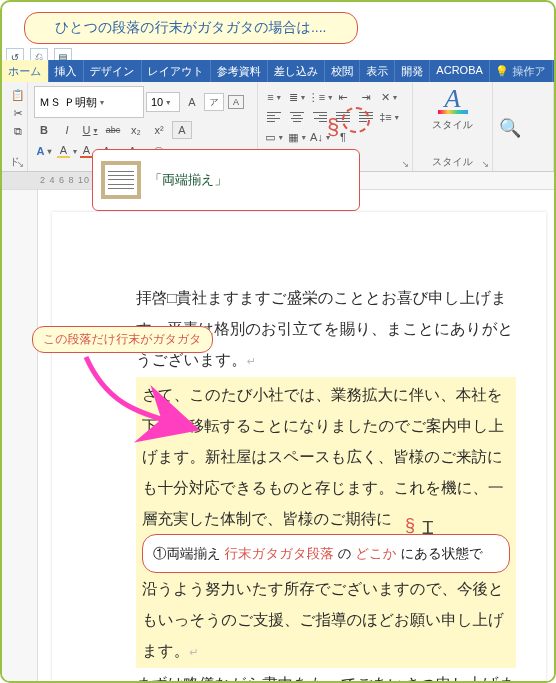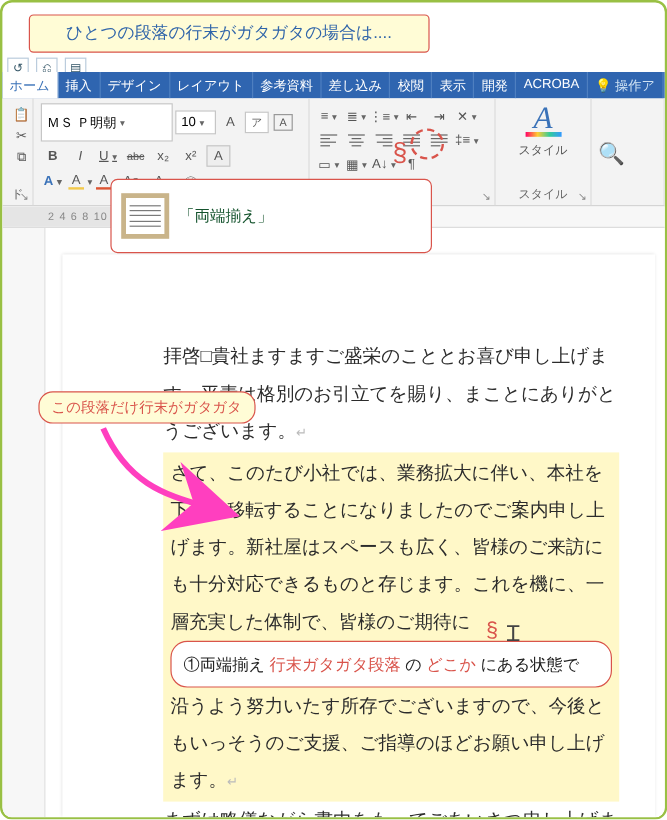--- a/index.html
+++ b/index.html
@@ -1,28 +1,28 @@
 <!DOCTYPE html>
 <html><head>
 <meta charset="utf-8">
 <style>
   * { box-sizing: border-box; margin: 0; padding: 0; }
   body { font-family: "Meiryo", "MS PGothic", sans-serif; background: #fff; }
   .frame { width: 556px; height: 683px; border: 2px solid #99c044; border-radius: 10px; position: relative; overflow: hidden; background: #fff; }
 
   
-  .top-callout { position: absolute; left: 22px; top: 10px; background: #fffcd6; border: 1.5px solid #d9544b; border-radius: 4px; padding: 6px 30px; color: #2f64a9; font-size: 14px; }
+  .top-callout { position: absolute; left: 22px; top: 10px; background: #fffcd6; border: 1.5px solid #d9544b; border-radius: 14px; padding: 6px 30px; color: #2f64a9; font-size: 14px; }
 
   
   .titlebar-icons { position: absolute; top: 46px; left: 4px; display: flex; gap: 6px; align-items: center; }
   .ti-btn { width: 18px; height: 18px; border: 1px solid #bcd; font-size: 10px; display:flex; align-items:center; justify-content:center; color:#356; }
 
   .tabs { position: absolute; top: 58px; left: 0; right: 0; height: 22px; background: #2f65b0; display: flex; font-size: 11px; color: #fff; }
   .tab { padding: 4px 6px; border-right: 1px solid #4e7fc0; white-space: nowrap; }
-  .tab.active { background: #ffffff; color: #3a72b8; }
+  .tab.active { background: #fef9c3; color: #3a72b8; }
   .tab.tell { background:#2f65b0; color:#cfe2f3; display:flex; align-items:center; gap:3px; }
   .tell-bulb { color: #ffe98a; font-size: 11px; }
 
   
   .ribbon { position: absolute; top: 80px; left: 0; right: 0; height: 90px; background: #f3f3f3; border-bottom: 1px solid #ccc; display:flex; }
   .rgroup { border-right: 1px solid #ddd; padding: 4px 6px 2px 6px; position: relative; display:flex; flex-direction:column; }
   .rgroup-label { position:absolute; bottom:2px; left:0; right:0; text-align:center; font-size:10px; color:#666; }
   .rgroup-dlg { position:absolute; bottom:2px; right:3px; font-size:9px; color:#888; }
   .fontname { width:110px; height:32px; border:1px solid #c6c6c6; background:#fff; font-size:11px; padding-left:4px; display:flex; align-items:center; }
   .dd::after { content:"▾"; font-size:8px; color:#666; margin-left:3px; }

